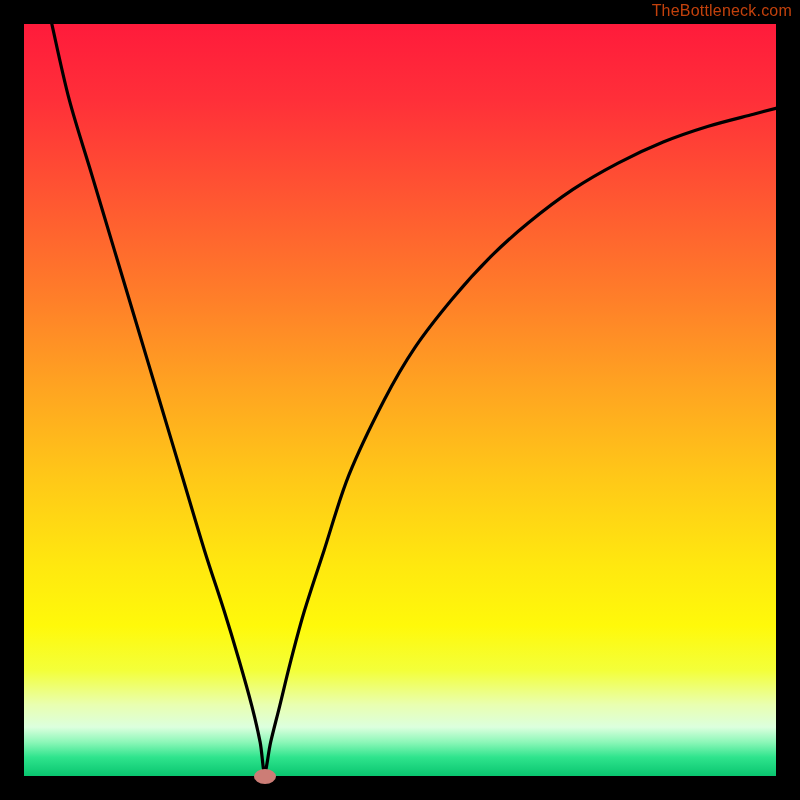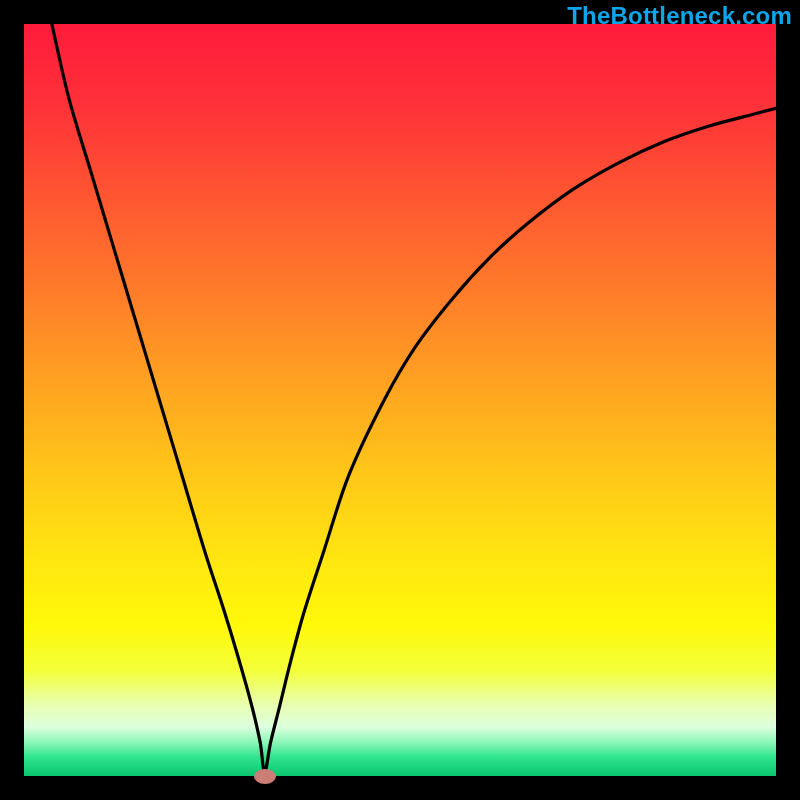--- a/index.html
+++ b/index.html
@@ -16,23 +16,23 @@
     left: 24px;
     top: 24px;
     width: 752px;
     height: 752px;
     background: #000; 
   }
   .watermark {
     position: absolute;
     top: 2px;
     right: 8px;
-    color: #0ea5e9;
-    font-size: 24px;
-    font-weight: 700;
+    color: #c2410c;
+    font-size: 16px;
+    font-weight: 400;
     letter-spacing: 0.2px;
     z-index: 20;
   }
   .plot {
     position: absolute;
     left: 24px;
     top: 24px;
     width: 752px;
     height: 752px;
   }

